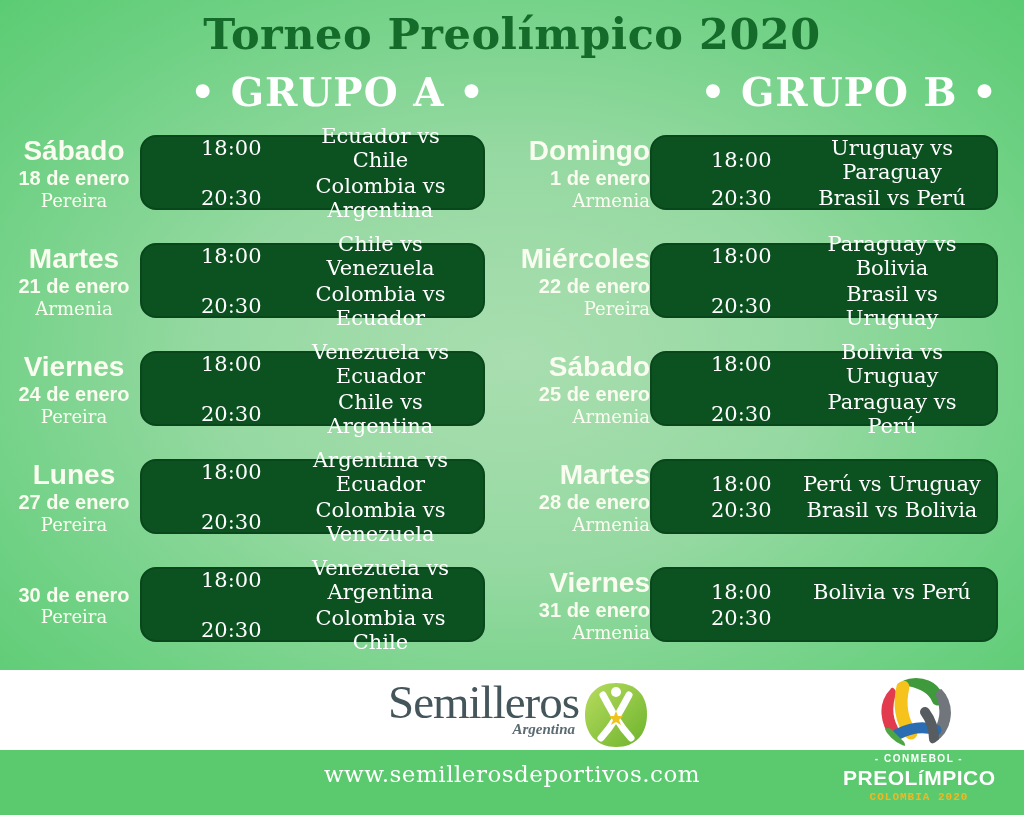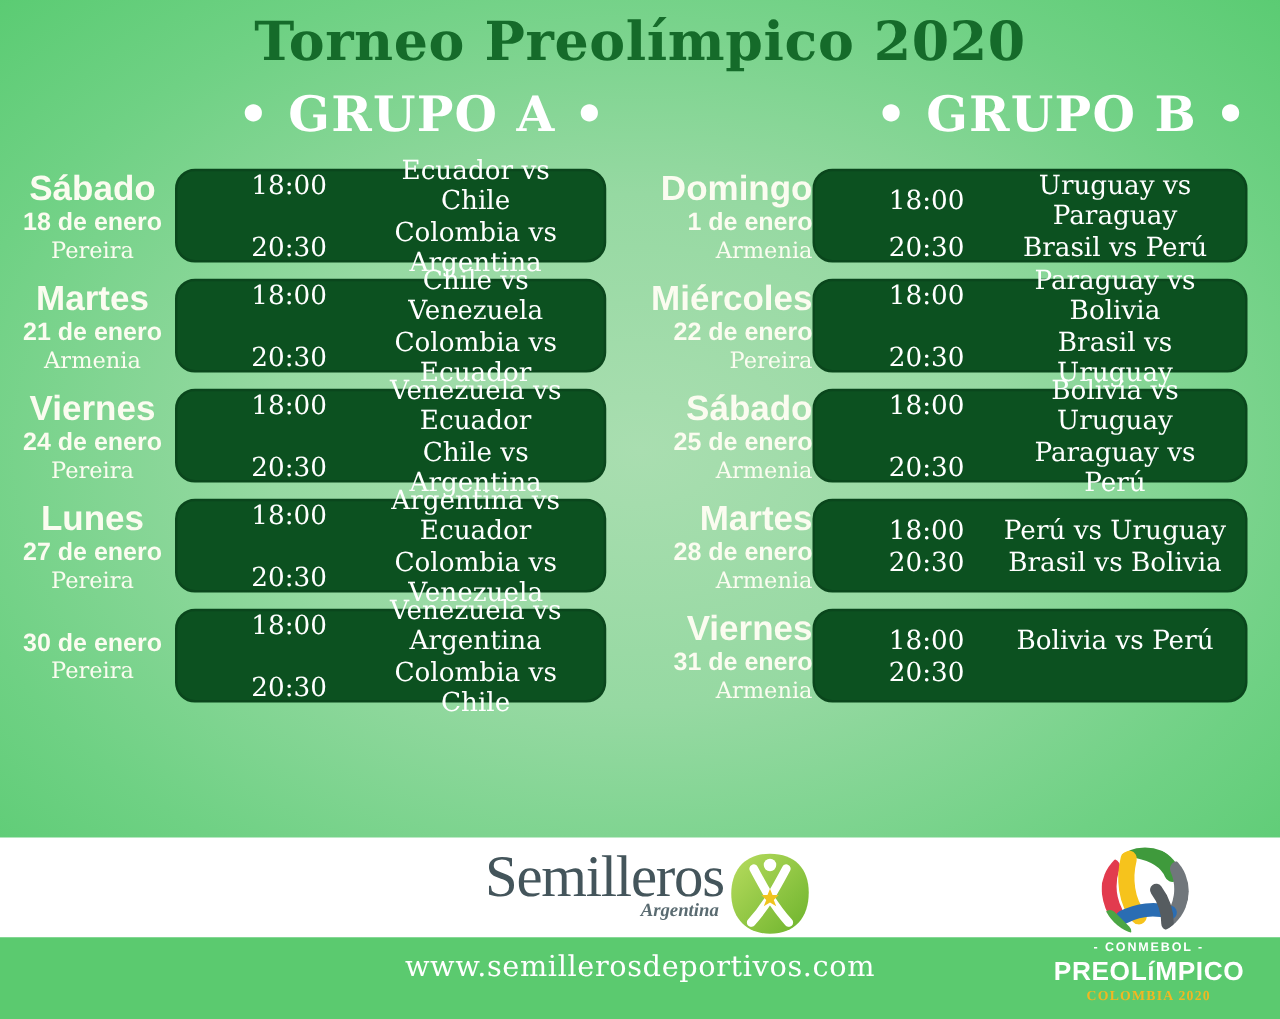--- a/index.html
+++ b/index.html
@@ -17,21 +17,21 @@
   .groups{display:flex;margin-top:12px;}
   .group{width:512px;box-sizing:border-box;}
   .group-a{padding-left:8px;padding-right:27px;}
   .group-b{padding-left:3px;padding-right:26px;}
   .group-header{
     text-align:right;color:#ffffff;font-weight:bold;font-size:39px;
     font-family:"DejaVu Serif",serif;letter-spacing:1px;line-height:1.1;
   }
   .group-a .group-header{margin-left:132px;}
   .group-b .group-header{margin-left:135px;}
-  .rows{display:flex;flex-direction:column;gap:13px;margin-top:21px;}
+  .rows{display:flex;flex-direction:column;gap:33px;margin-top:21px;}
   .srow{display:flex;align-items:center;}
   .date-cell{text-align:center;color:#fbfcf0;line-height:1.08;white-space:nowrap;}
   .group-a .date-cell{width:132px;}
   .group-b .date-cell{width:135px;text-align:right;}
   .day{font-family:"Liberation Sans",sans-serif;font-weight:bold;font-size:28px;}
   .ddate{font-family:"Liberation Sans",sans-serif;font-weight:bold;font-size:20px;margin-top:2px;}
   .city{font-family:"DejaVu Serif",serif;font-size:18px;margin-top:1px;}
   .box{
     flex:1;height:75px;box-sizing:border-box;
     background:#0c5120;border:2px solid #0a461c;border-radius:16px;
@@ -55,21 +55,21 @@
   }
   .sem-sub{
     font-family:"Liberation Serif",serif;font-style:italic;font-weight:bold;
     font-size:15px;color:#5a6b71;text-align:right;margin-top:-4px;padding-right:4px;
   }
   .sem-blob{margin-left:4px;margin-top:2px;}
   .cb-ball{position:absolute;left:880px;top:677px;width:72px;height:72px;}
   .cb-text{position:absolute;left:843px;top:754px;width:152px;text-align:center;color:#ffffff;line-height:1;}
   .cb-top{font-family:"Liberation Sans",sans-serif;font-weight:bold;font-size:10px;letter-spacing:1.5px;}
   .cb-name{font-family:"Liberation Sans",sans-serif;font-weight:bold;font-size:21px;letter-spacing:.5px;margin-top:3px;}
-  .cb-ed{font-family:Liberation Serif, serif;font-weight:bold;font-size:11px;letter-spacing:1px;color:#f2b722;margin-top:4px;}
+  .cb-ed{font-family:Liberation Mono, monospace;font-weight:bold;font-size:11px;letter-spacing:1px;color:#f2b722;margin-top:4px;}
 </style>
 </head>
 <body>
 
 <div class="poster">
 
   <div class="title">Torneo Preolímpico 2020</div>
 
   <div class="groups">
 

